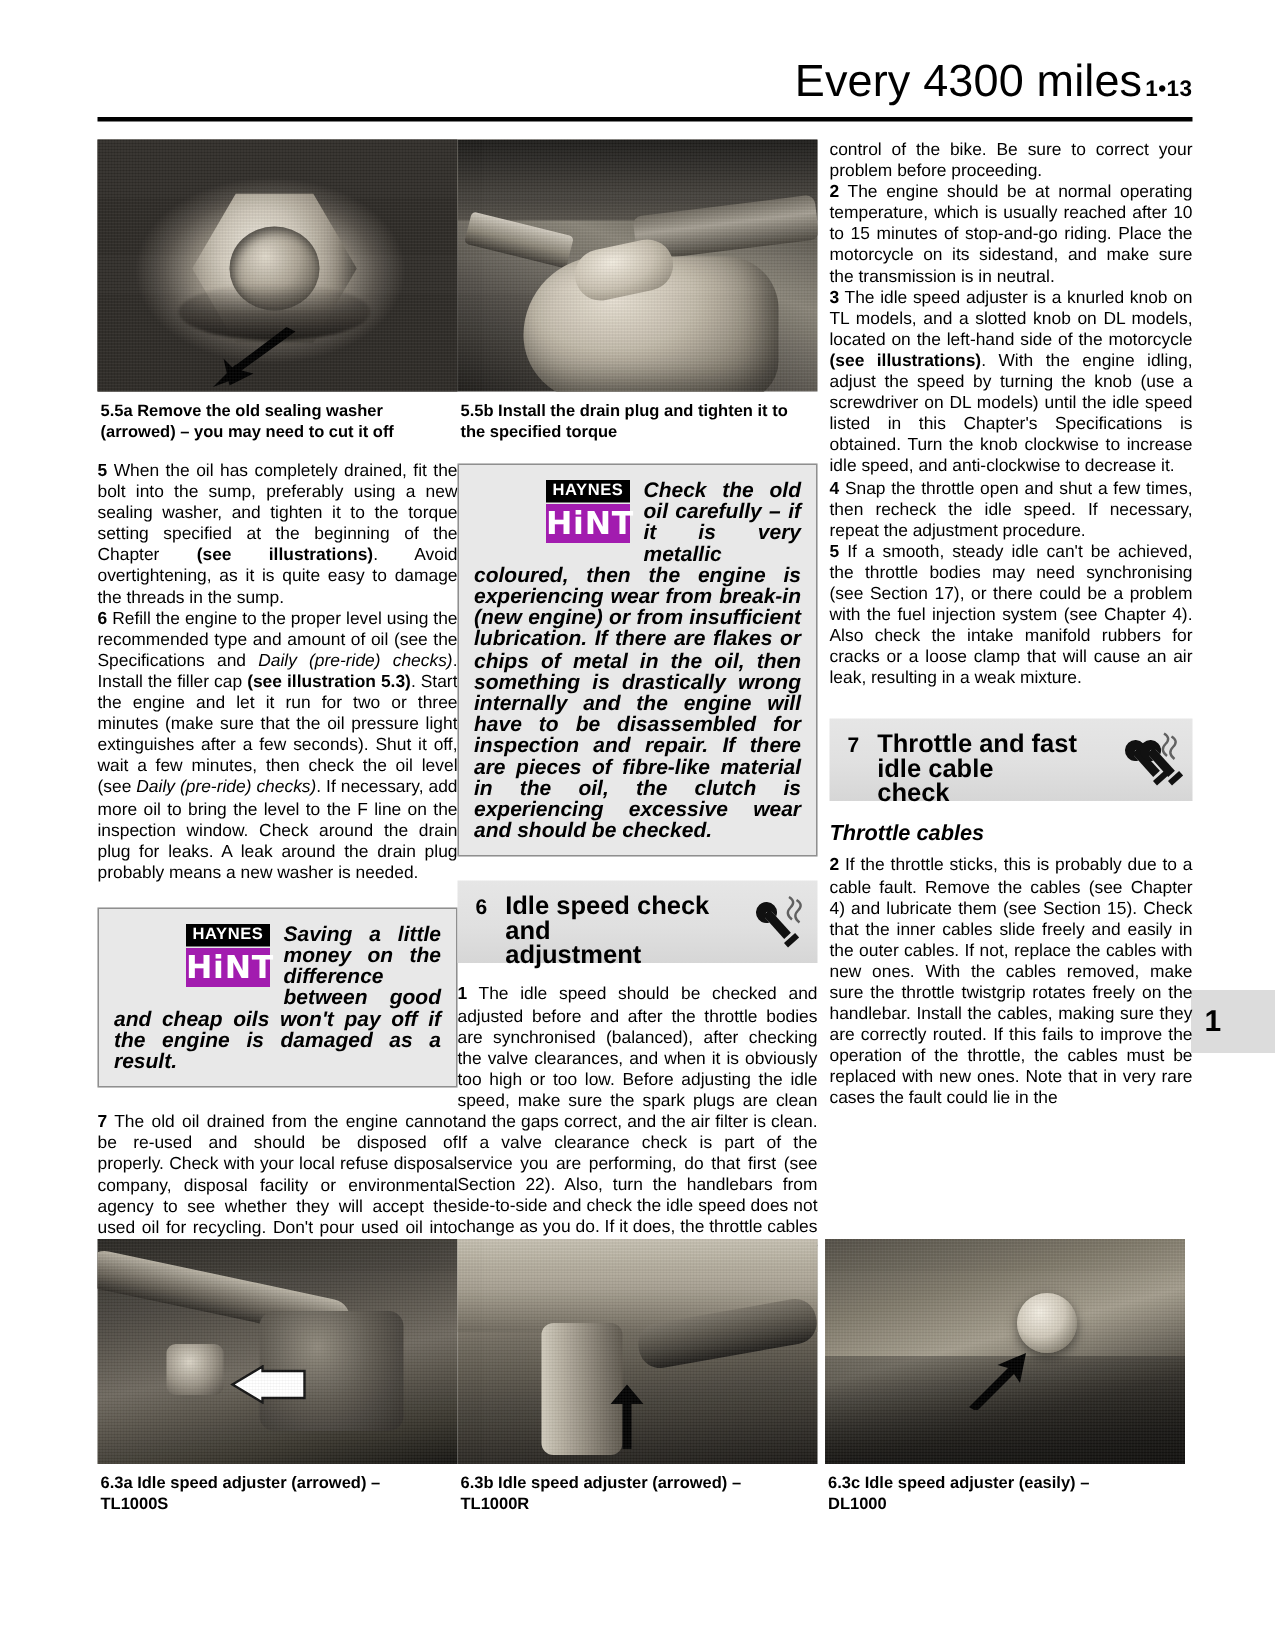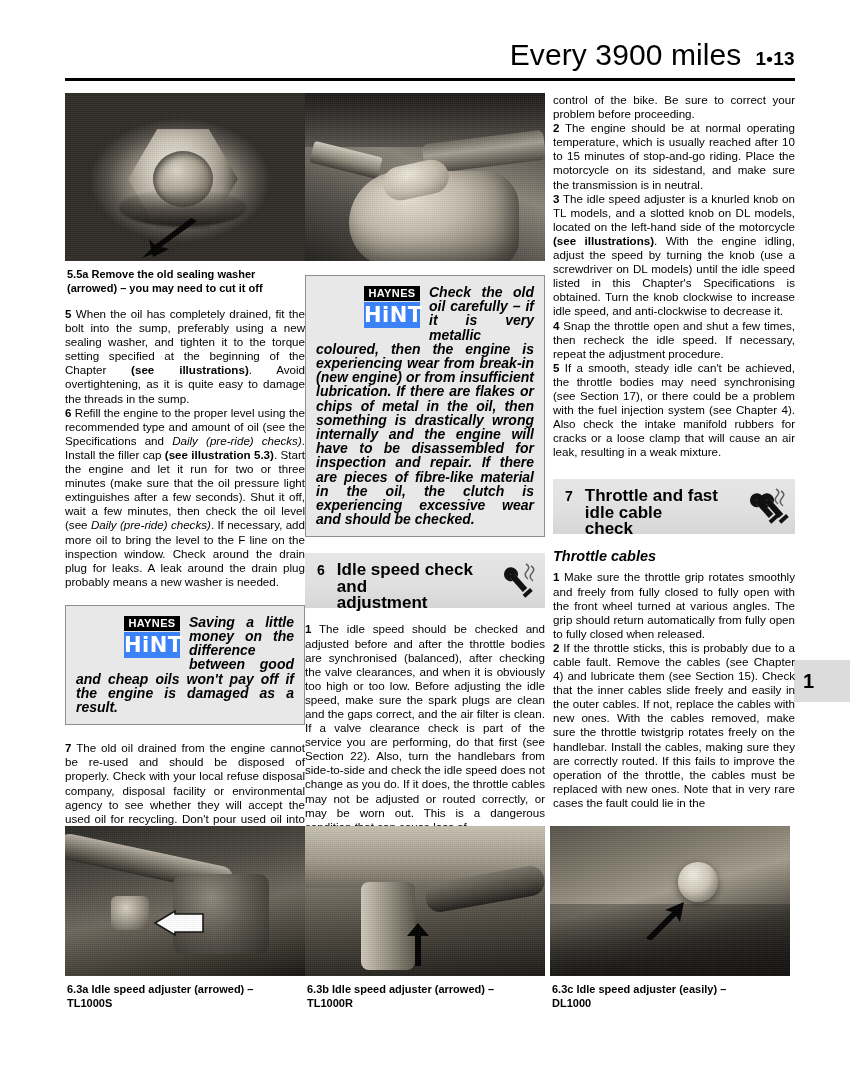--- a/index.html
+++ b/index.html
@@ -30,23 +30,23 @@
     display: flex;
     align-items: baseline;
     justify-content: flex-end;
   }
   .header-title {
     font-size: 30px;
     font-weight: 400;
     letter-spacing: 0.1px;
   }
   .header-page {
-    font-size: 19px;
-    font-weight: 700;
-    margin-left: 14px;
+    font-size: 15px;
+    font-weight: 700;
+    margin-left: 2px;
     letter-spacing: 0.3px;
   }
   .header-rule {
     position: absolute;
     left: 65px; top: 78px;
     width: 730px; height: 3px;
     background: #000;
   }
 
   
@@ -247,21 +247,21 @@
     background: #000;
     color: #fff;
     font-size: 11px;
     font-weight: 700;
     letter-spacing: .4px;
     text-align: center;
     line-height: 15px;
     height: 15px;
   }
   .hint-hint {
-    background: #3b82f6;
+    background: #a21caf;
     color: #fff;
     font-size: 21px;
     font-weight: 700;
     letter-spacing: .5px;
     text-align: center;
     line-height: 26px;
     height: 26px;
     margin-top: 1px;
     font-family: "DejaVu Sans", sans-serif;
   }
@@ -328,21 +328,21 @@
   .sp14 { height: 14px; }
   .sp16 { height: 16px; }
   .sp20 { height: 20px; }
 </style>
 </head>
 <body>
 
 <div class="page">
 
   <div class="header">
-    <div class="header-title">Every 3900 miles</div>
+    <div class="header-title">Every 4300 miles</div>
     <div class="header-page">1•13</div>
   </div>
   <div class="header-rule"></div>
 
   <div class="page-tab">
     <span class="page-tab-num">1</span>
   </div>
 
   <div class="col col-1">
 
@@ -383,20 +383,21 @@
   <div class="col col-2">
 
     <div class="photo ph-b">
       <div class="frame-dark"></div>
       <div class="pipe"></div>
       <div class="tool"></div>
       <div class="hand"></div>
       <div class="finger"></div>
       <div class="grain"></div>
     </div>
+    <div class="caption">5.5b  Install the drain plug and tighten it to the specified torque</div>
 
     <div class="sp14"></div>
 
     <div class="hint-box">
       <div class="hint-logo">
         <div class="hint-haynes">HAYNES</div>
         <div class="hint-hint">HiNT</div>
       </div>
       <p class="hint-text">Check the old oil carefully – if it is very metallic coloured, then the engine is experiencing wear from break-in (new engine) or from insufficient lubrication. If there are flakes or chips of metal in the oil, then something is drastically wrong internally and the engine will have to be disassembled for inspection and repair. If there are pieces of fibre-like material in the oil, the clutch is experiencing excessive wear and should be checked.</p>
       <div style="clear:both"></div>
@@ -461,21 +462,20 @@
         </g>
         <g opacity="0.85" fill="none" stroke="#4a4a4a" stroke-width="1.6">
           <path d="M31 4 q5 3 1 7 q-4 4 1 8"></path>
           <path d="M36 6 q5 3 1 7 q-4 4 1 8"></path>
         </g>
       </svg>
     </div>
 
     <div class="sub-head">Throttle cables</div>
 
-    <p class="body"><span class="num">1</span><span> Make sure the throttle grip rotates smoothly and freely from fully closed to fully open with the front wheel turned at various angles. The grip should return automatically from fully open to fully closed when released.</span></p>
 
     <p class="body"><span class="num">2</span><span> If the throttle sticks, this is probably due to a cable fault. Remove the cables (see Chapter 4) and lubricate them (see Section 15). Check that the inner cables slide freely and easily in the outer cables. If not, replace the cables with new ones. With the cables removed, make sure the throttle twistgrip rotates freely on the handlebar. Install the cables, making sure they are correctly routed. If this fails to improve the operation of the throttle, the cables must be replaced with new ones. Note that in very rare cases the fault could lie in the</span></p>
   </div>
 
   <div style="position:absolute; left:65px; top:826px; width:240px;">
     <div class="photo ph-c">
       <div class="hose"></div>
       <div class="blk"></div>
       <div class="bolt"></div>
       <svg class="arrow-open" viewBox="0 0 54 26">

